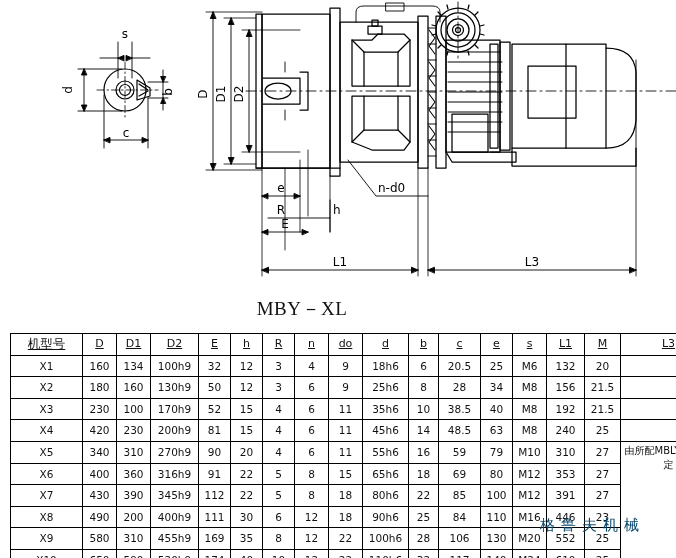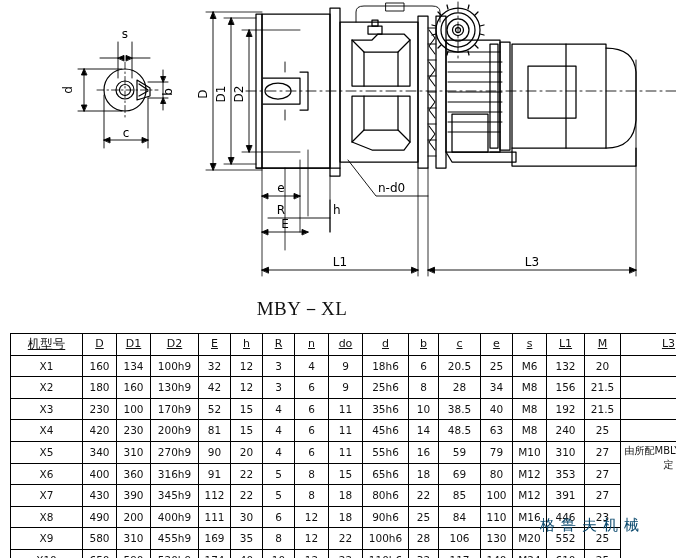--- a/index.html
+++ b/index.html
@@ -407,21 +407,21 @@
             <td>M6</td>
             <td>132</td>
             <td>20</td>
             <td></td>
           </tr>
           <tr>
             <td>X2</td>
             <td>180</td>
             <td>160</td>
             <td>130h9</td>
-            <td>42</td>
+            <td>50</td>
             <td>12</td>
             <td>3</td>
             <td>6</td>
             <td>9</td>
             <td>25h6</td>
             <td>8</td>
             <td>28</td>
             <td>34</td>
             <td>M8</td>
             <td>156</td>

